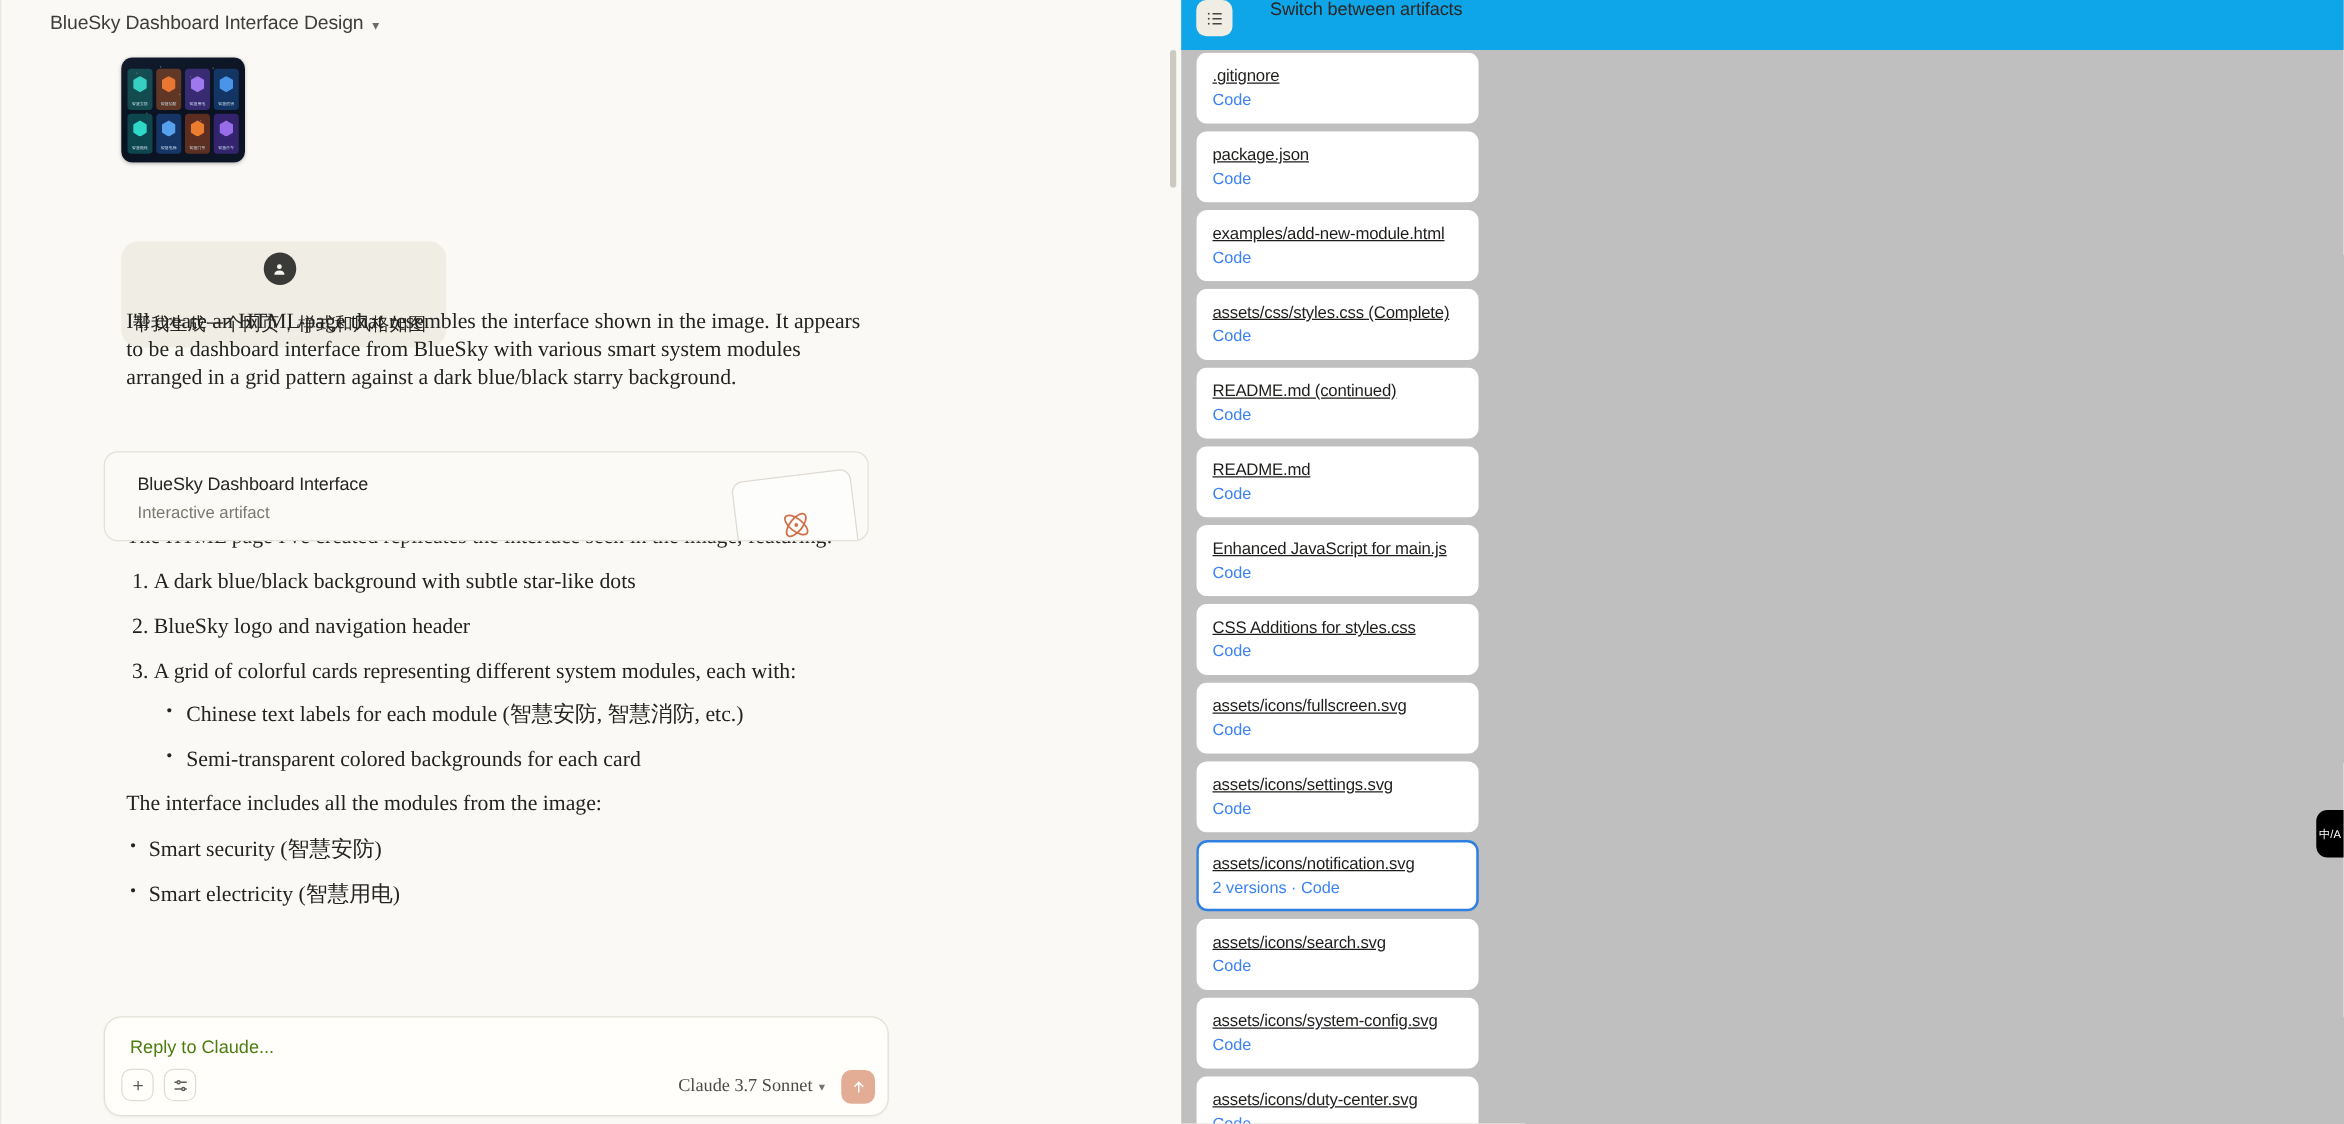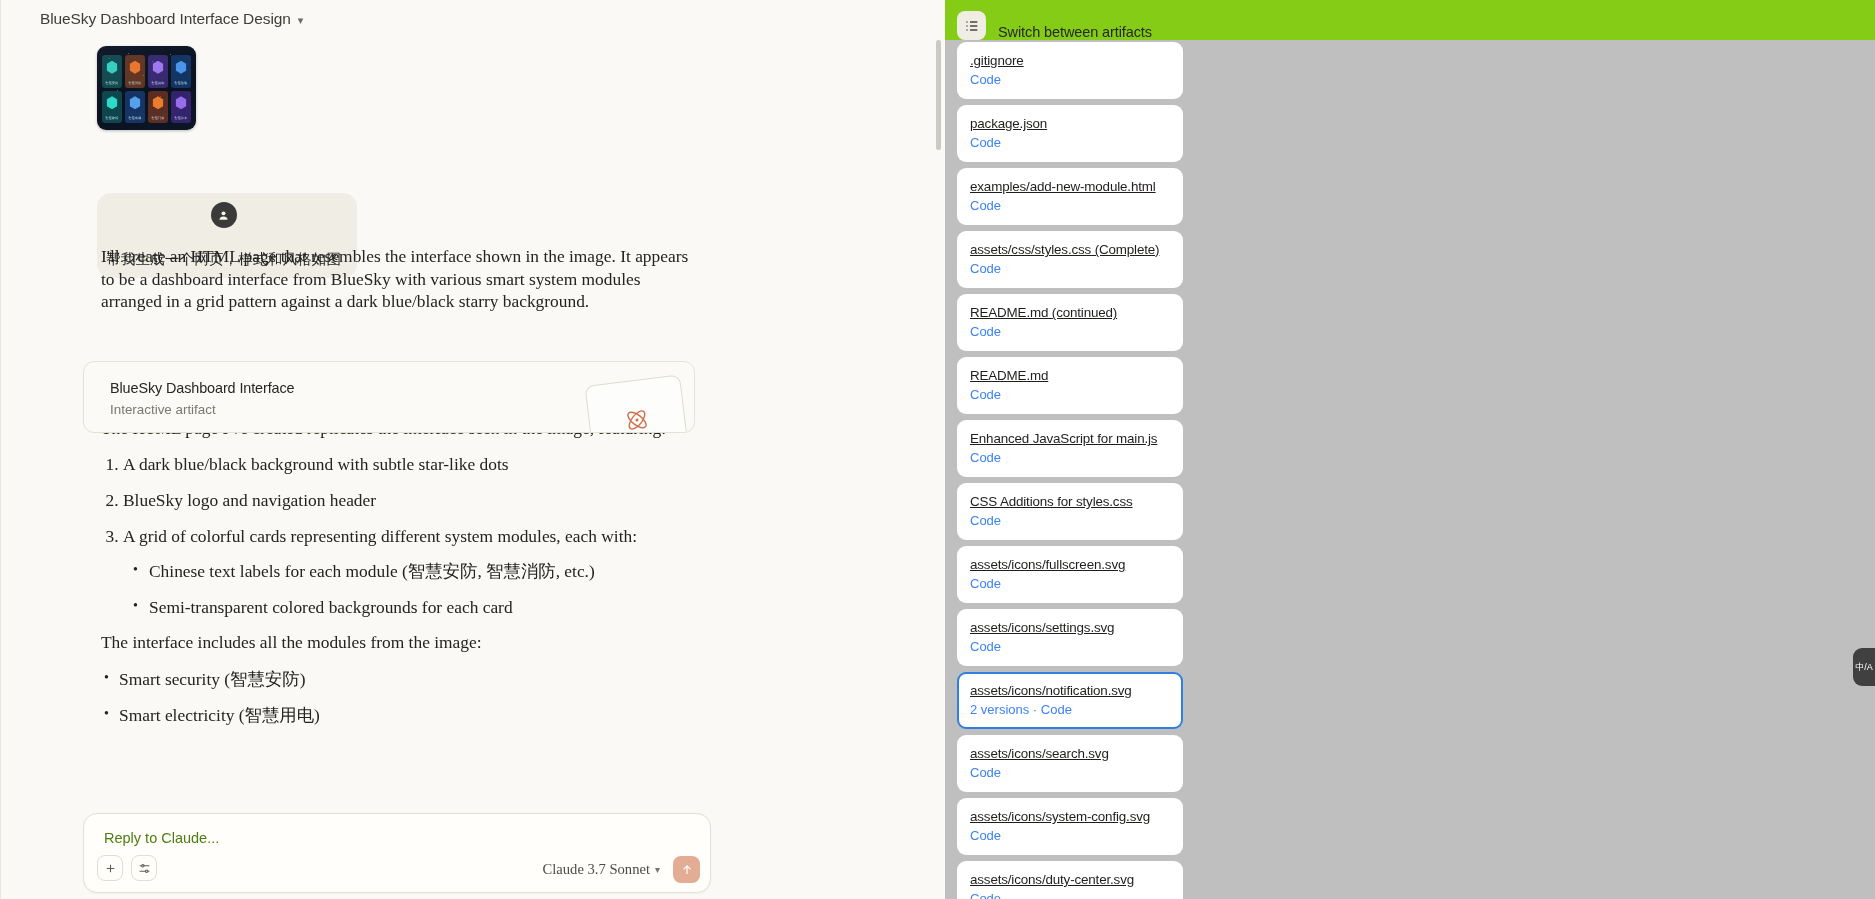--- a/index.html
+++ b/index.html
@@ -183,23 +183,23 @@
     background: #bfbfbf;
   }
   .right-bg-code {
     position: absolute; left: 80px; top: 62px;
     font-family: "Liberation Mono", monospace;
     font-size: 10px; color: #adadad;
     white-space: nowrap;
   }
   .rp-header {
     position: absolute; left: 0; top: 0; width: 930px; height: 40px;
-    background: #84cc16;
-    display: flex; align-items: flex-end;
-    padding-left: 12px; gap: 12px;
+    background: #0ea5e9;
+    display: flex; align-items: flex-start;
+    padding-left: 12px; gap: 30px;
   }
   .rp-header .list-ico {
     width: 29px; height: 29px; border-radius: 8px;
     background: #f0ede5;
     display: flex; align-items: center; justify-content: center;
     color: #46453f;
   }
   .rp-header .rp-title { font-size: 14.5px; color: #282724; letter-spacing: -.1px; }
 
   .artifact-list {
@@ -226,21 +226,21 @@
     text-decoration: underline;
   }
   .a-item .a-meta {
     font-size: 13px; color: #3b82f6; line-height: 17px; margin-top: 2px;
   }
 
   
   .translate-tab {
     position: absolute; right: 0; top: 648px;
     width: 22px; height: 38px;
-    background: #404040;
+    background: #000000;
     border-radius: 9px 0 0 9px;
     display: flex; align-items: center; justify-content: center;
     color: #fff; font-size: 9px; line-height: 9px; text-align: center;
   }
 </style>
 </head>
 <body>
 
 <div id="app">
 

